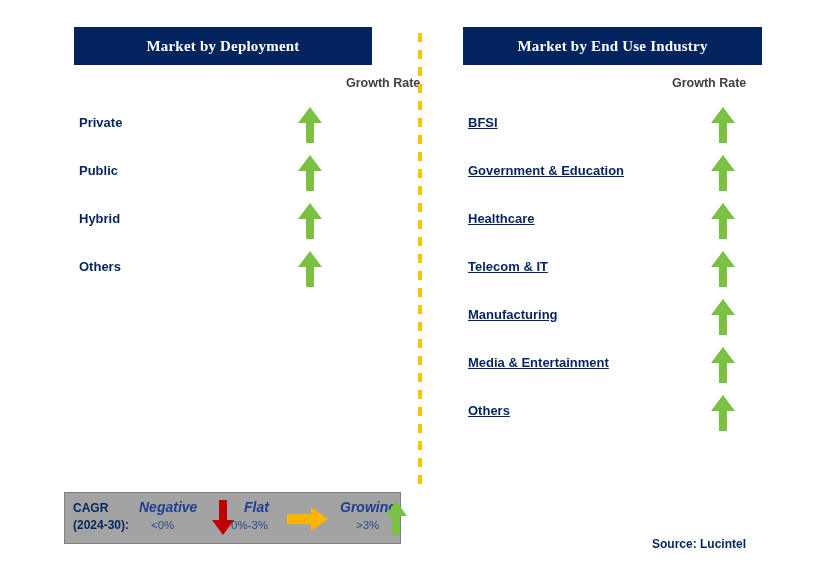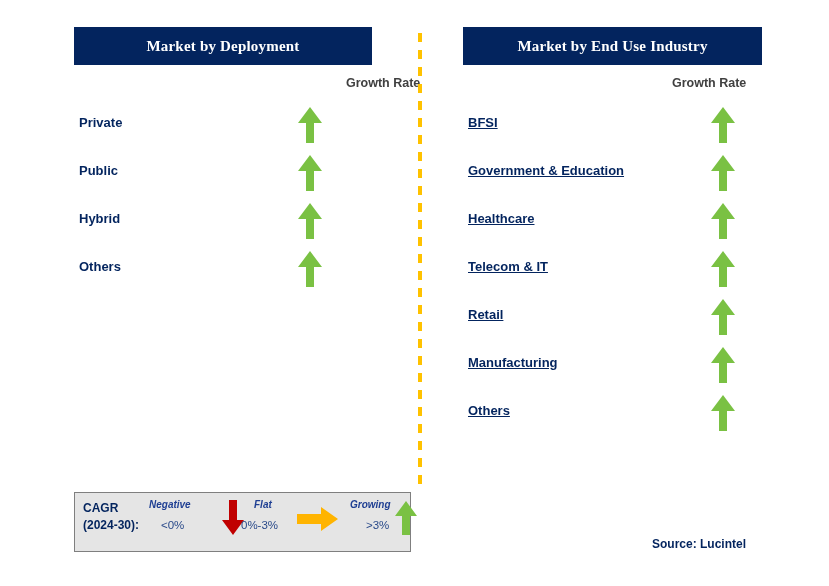--- a/index.html
+++ b/index.html
@@ -93,44 +93,44 @@
         to bottom,
         #ffc200 0px, #ffc200 9px,
         rgba(255,255,255,0) 9px, rgba(255,255,255,0) 17px);
     background-size: 4px 17px;
     background-repeat: repeat-y;
   }
 
   
   .legend {
     position: absolute;
-    left: 74px;
+    left: 64px;
     top: 492px;
     width: 337px;
-    height: 60px;
+    height: 52px;
     border: 1.5px solid #7f7f7f;
-    background: #e5e5e5;
+    background: #a3a3a3;
     box-sizing: border-box;
   }
   .legend-inner { position: relative; width: 100%; height: 100%; }
 
   .legend-cagr {
     position: absolute;
     left: 8px;
     top: 7px;
     font-size: 12px;
     font-weight: bold;
     color: #03245e;
     line-height: 17px;
     white-space: nowrap;
   }
 
   .legend-term {
     position: absolute;
-    font-size: 10px;
+    font-size: 14px;
     font-weight: bold;
     font-style: italic;
     color: #1f3f93;
     white-space: nowrap;
   }
   .legend-value {
     position: absolute;
     font-size: 11.5px;
     color: #2a4a8a;
     white-space: nowrap;
@@ -236,29 +236,29 @@
       </div>
       <div class="row">
         <div class="row-label">Telecom &amp; IT</div>
         <div class="row-arrow">
           <svg class="arrow-svg" viewBox="0 0 26 38" preserveAspectRatio="none" aria-hidden="true">
             <polygon points="13,1 25,17 17,17 17,37 9,37 9,17 1,17" fill="#7ac143"></polygon>
           </svg>
         </div>
       </div>
       <div class="row">
-        <div class="row-label">Retail</div>
-        <div class="row-arrow">
-          <svg class="arrow-svg" viewBox="0 0 26 38" preserveAspectRatio="none" aria-hidden="true">
-            <polygon points="13,1 25,17 17,17 17,37 9,37 9,17 1,17" fill="#7ac143"></polygon>
-          </svg>
-        </div>
-      </div>
-      <div class="row">
         <div class="row-label">Manufacturing</div>
+        <div class="row-arrow">
+          <svg class="arrow-svg" viewBox="0 0 26 38" preserveAspectRatio="none" aria-hidden="true">
+            <polygon points="13,1 25,17 17,17 17,37 9,37 9,17 1,17" fill="#7ac143"></polygon>
+          </svg>
+        </div>
+      </div>
+      <div class="row">
+        <div class="row-label">Media &amp; Entertainment</div>
         <div class="row-arrow">
           <svg class="arrow-svg" viewBox="0 0 26 38" preserveAspectRatio="none" aria-hidden="true">
             <polygon points="13,1 25,17 17,17 17,37 9,37 9,17 1,17" fill="#7ac143"></polygon>
           </svg>
         </div>
       </div>
       <div class="row">
         <div class="row-label">Others</div>
         <div class="row-arrow">
           <svg class="arrow-svg" viewBox="0 0 26 38" preserveAspectRatio="none" aria-hidden="true">

